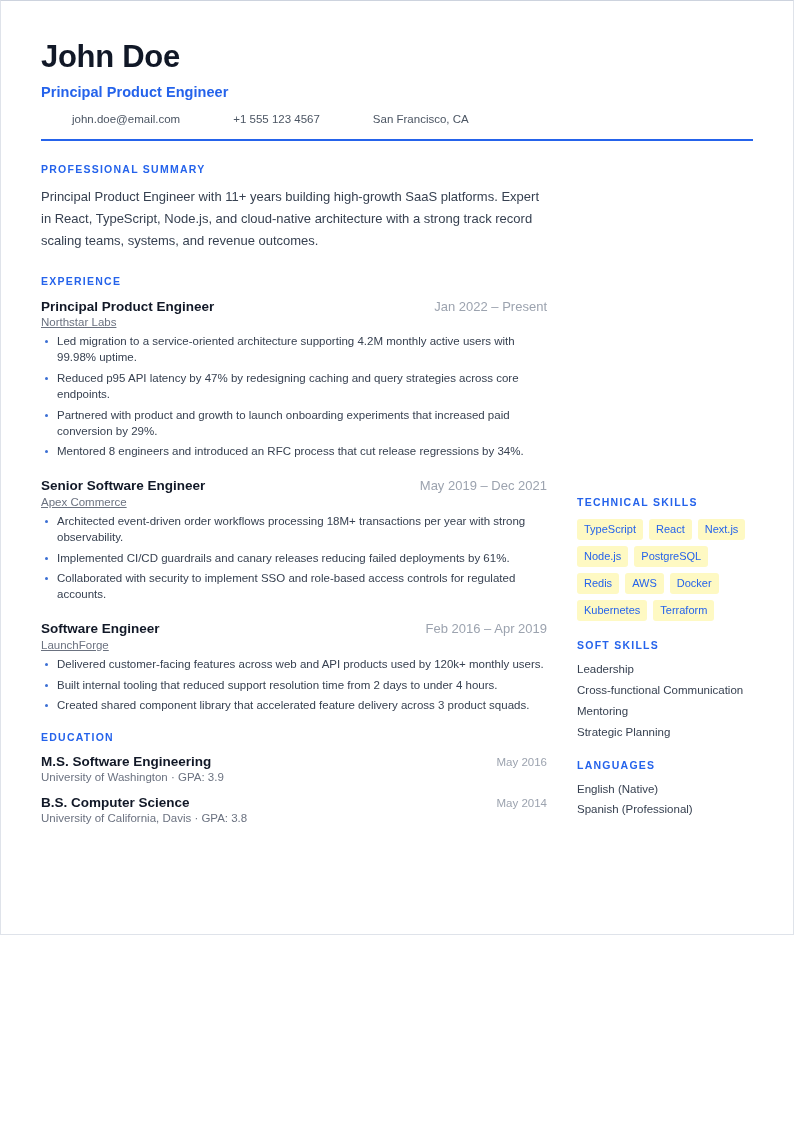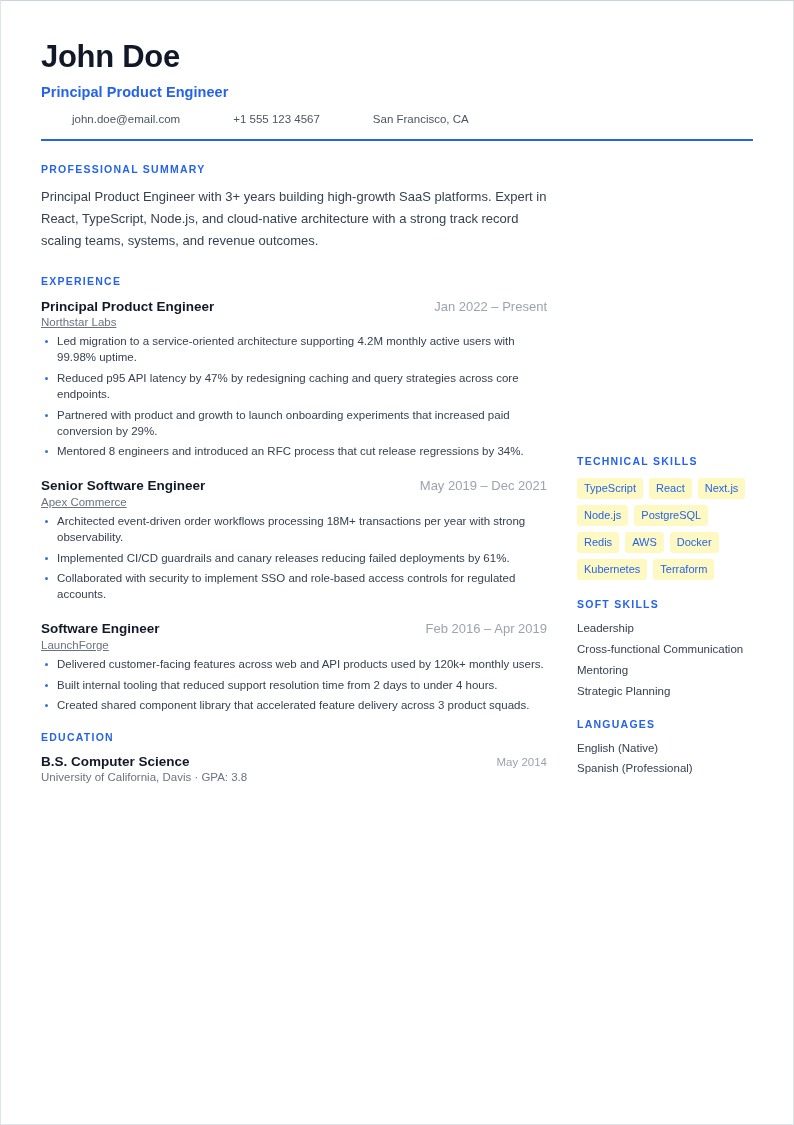--- a/index.html
+++ b/index.html
@@ -9,21 +9,21 @@
   body {
     width: 794px;
     height: 1125px;
     background: #ffffff;
     font-family: "Liberation Sans", sans-serif;
     -webkit-font-smoothing: antialiased;
   }
   .page {
     position: relative;
     width: 794px;
-    height: 1125px;
+    height: 935px;
     box-sizing: border-box;
     background: #ffffff;
     border: 1px solid #dfe3ea;
     border-top-color: #cdd3de;
     overflow: hidden;
   }
   .inner {
     padding: 38px 40px 0 40px;
   }
 
@@ -203,21 +203,21 @@
       </div>
     </div>
     <div class="rule"></div>
 
     <div class="body-cols">
 
       <div class="col-main">
 
         <section>
           <div class="sec-head">PROFESSIONAL SUMMARY</div>
-          <p class="summary-text">Principal Product Engineer with 3+ years building high-growth SaaS platforms. Expert in React, TypeScript, Node.js, and cloud-native architecture with a strong track record scaling teams, systems, and revenue outcomes.</p>
+          <p class="summary-text">Principal Product Engineer with 11+ years building high-growth SaaS platforms. Expert in React, TypeScript, Node.js, and cloud-native architecture with a strong track record scaling teams, systems, and revenue outcomes.</p>
         </section>
 
         <section>
           <div class="sec-head">EXPERIENCE</div>
 
           <div class="exp-block">
             <div class="exp-top">
               <div class="exp-title">Principal Product Engineer</div>
               <div class="exp-date">Jan 2022 – Present</div>
             </div>
@@ -253,20 +253,27 @@
               <li>Delivered customer-facing features across web and API products used by 120k+ monthly users.</li>
               <li>Built internal tooling that reduced support resolution time from 2 days to under 4 hours.</li>
               <li>Created shared component library that accelerated feature delivery across 3 product squads.</li>
             </ul>
           </div>
         </section>
 
         <section class="edu-section">
           <div class="sec-head">EDUCATION</div>
 
+          <div class="edu-block">
+            <div class="edu-top">
+              <div class="edu-degree">M.S. Software Engineering</div>
+              <div class="edu-date">May 2016</div>
+            </div>
+            <div class="edu-meta">University of Washington · GPA: 3.9</div>
+          </div>
 
           <div class="edu-block">
             <div class="edu-top">
               <div class="edu-degree">B.S. Computer Science</div>
               <div class="edu-date">May 2014</div>
             </div>
             <div class="edu-meta">University of California, Davis · GPA: 3.8</div>
           </div>
         </section>
 

